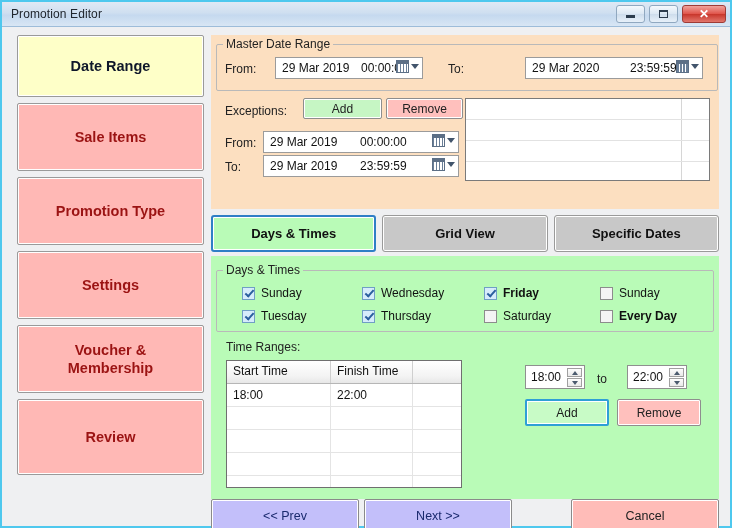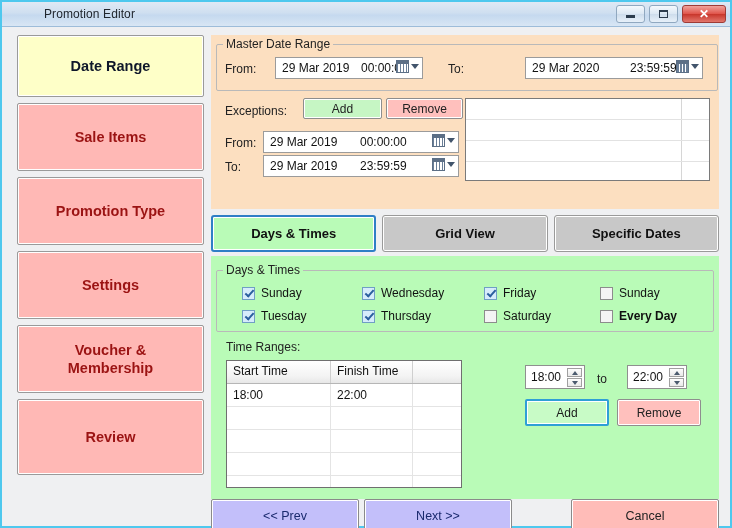--- a/index.html
+++ b/index.html
@@ -26,21 +26,20 @@
     position: absolute; left: 0; top: 0;
     width: 100%; height: 25px;
     box-sizing: border-box;
     background: linear-gradient(to bottom, #dfe9f5 0%, #cfdff0 45%, #c5d9ef 55%, #d8e6f4 100%);
     border-bottom: 1px solid #9dbcd9;
   }
   .title-text {
     position: absolute; left: 9px; top: 5px;
     font-size: 12px; color: #20262e;
     letter-spacing: .1px;
-    margin-left: 33px;
   }
   .winbtns {
     position: absolute; right: 4px; top: 3px;
     display: flex; gap: 4px;
   }
   .winbtn {
     width: 29px; height: 18px;
     box-sizing: border-box;
     border: 1px solid #90a8c0;
     border-radius: 3px;
@@ -470,21 +469,21 @@
         <div class="group-label" style="left:11px; top:6px;">Days &amp; Times</div>
 
         <div class="chk-row" style="left:30px; top:29px;">
           <span class="chkbox checked"></span>
           <span class="chk-label">Sunday</span>
         </div>
         <div class="chk-row" style="left:150px; top:29px;">
           <span class="chkbox checked"></span>
           <span class="chk-label">Wednesday</span>
         </div>
-        <div class="chk-row" style="left:272px; top:29px;">
+        <div class="chk-row" style="left:272px; top:29px;font-weight:bold;">
           <span class="chkbox checked"></span>
           <span class="chk-label">Friday</span>
         </div>
         <div class="chk-row" style="left:388px; top:29px;">
           <span class="chkbox"></span>
           <span class="chk-label">Sunday</span>
         </div>
 
         <div class="chk-row" style="left:30px; top:52px;">
           <span class="chkbox checked"></span>

